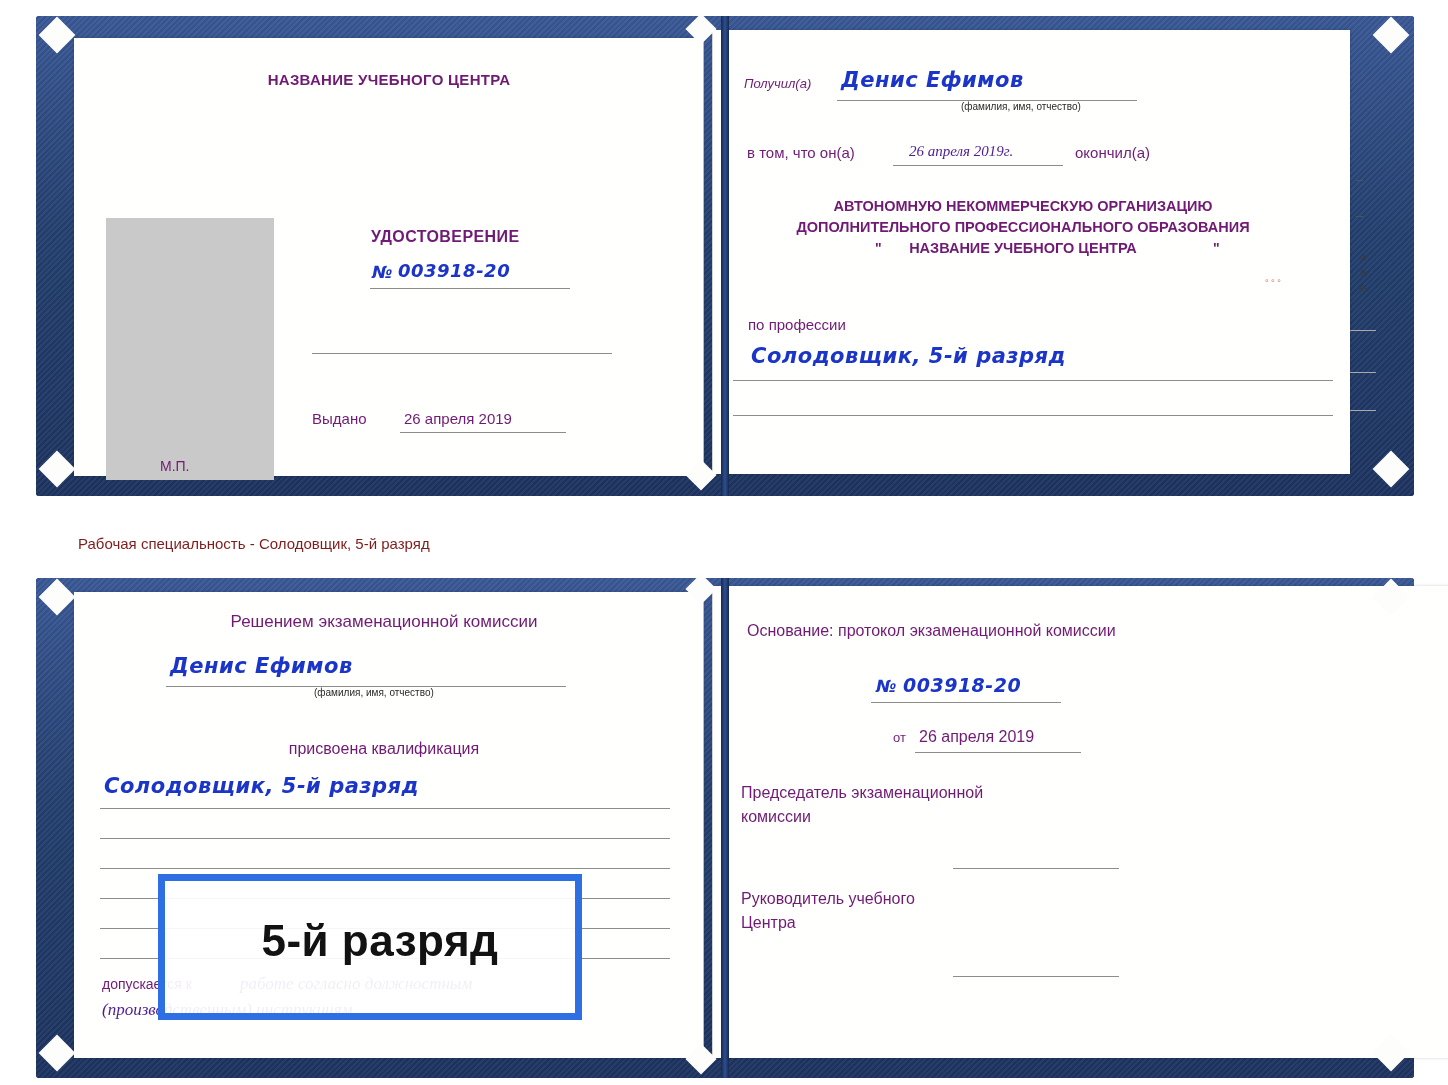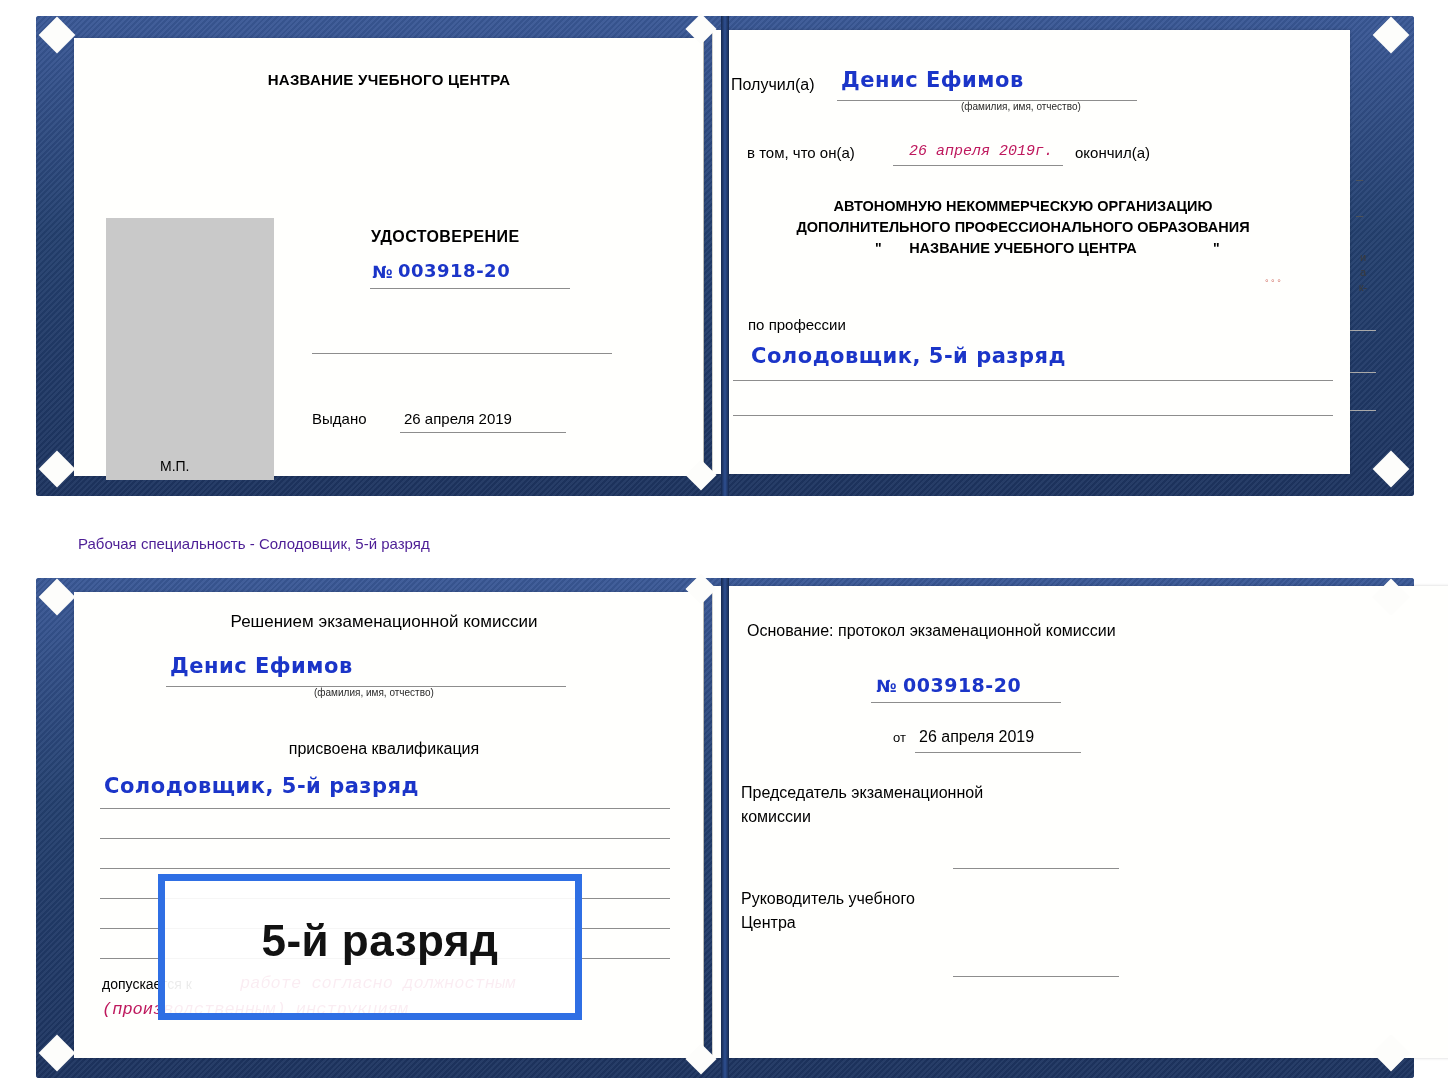--- a/index.html
+++ b/index.html
@@ -59,33 +59,34 @@
     position: absolute;
     width: 26px; height: 26px;
     background: #fdfdfb;
     z-index: 4;
   }
 
   
   .t {
     position: absolute;
     white-space: pre;
-    color: #000000;
+    color: #701a75;
   }
   .bold { font-weight: bold; }
   .center { text-align: center; }
   .hand {
     font-family: "DejaVu Sans", sans-serif;
     color: #1b35c8;
+    font-style: italic;
     font-weight: bold;
     letter-spacing: 0.5px;
   }
   .hand-ink {
-    font-family: Liberation Mono, monospace;
-    color: #be185d;
+    font-family: Liberation Serif, serif;
+    color: #4c1d95;
     font-style: italic;
   }
   .rule {
     position: absolute;
     border-bottom: 1px solid #8d8d8d;
     height: 0;
   }
   .rule.thin { border-bottom: 1px solid #a9a9a9; }
   .photo {
     position: absolute;
@@ -109,21 +110,21 @@
   .bleed-dash {
     position: absolute;
     font-size: 13px;
     color: #555;
   }
 
   
   .mid-caption {
     position: absolute;
     font-size: 15px;
-    color: #4c1d95;
+    color: #7f1d1d;
   }
 
   
   .highlight-box {
     position: absolute;
     border: 7px solid #2f6fe4;
     background: rgba(255,255,255,0.92);
     z-index: 20;
   }
   .highlight-text {
@@ -168,21 +169,21 @@
     <div class="t" style="left:238px; top:372px; font-size:15px;">Выдано</div>
     <div class="t" style="left:330px; top:372px; font-size:15px;">26 апреля 2019</div>
     <div class="rule" style="left:326px; top:394px; width:166px;"></div>
 
     <div class="t" style="left:86px; top:420px; font-size:14px;">М.П.</div>
   </div>
 
   <div class="pages right" style="left:712px; top:30px; width:638px; height:444px;">
     <div class="page-sheet"></div>
 
-    <div class="t" style="left:18px; top:46px; font-size:16px;">Получил(а)</div>
+    <div class="t" style="left:31px; top:46px; font-size:13px;font-style:italic;">Получил(а)</div>
     <div class="t hand" style="left:128px; top:38px; font-size:21px;">Денис Ефимов</div>
     <div class="rule" style="left:124px; top:70px; width:300px;"></div>
     <div class="caption" style="left:248px; top:71px;">(фамилия, имя, отчество)</div>
 
     <div class="t" style="left:34px; top:114px; font-size:15px;">в том, что он(а)</div>
     <div class="t hand-ink" style="left:196px; top:113px; font-size:15px;">26 апреля 2019г.</div>
     <div class="rule" style="left:180px; top:135px; width:170px;"></div>
     <div class="t" style="left:362px; top:114px; font-size:15px;">окончил(а)</div>
 
     <div class="t bold center" style="left:0; top:189px; width:620px; font-size:14.5px;">ДОПОЛНИТЕЛЬНОГО ПРОФЕССИОНАЛЬНОГО ОБРАЗОВАНИЯ</div>

